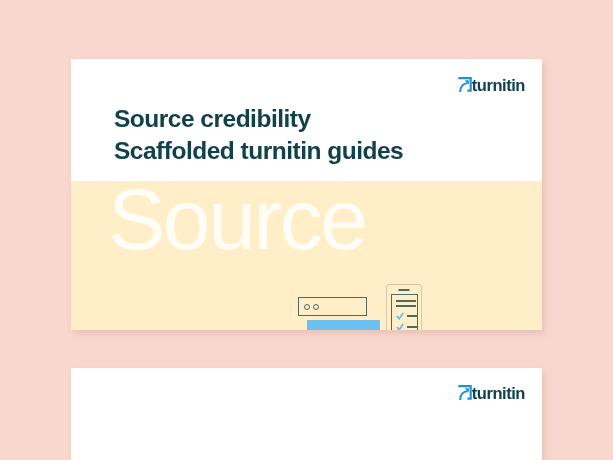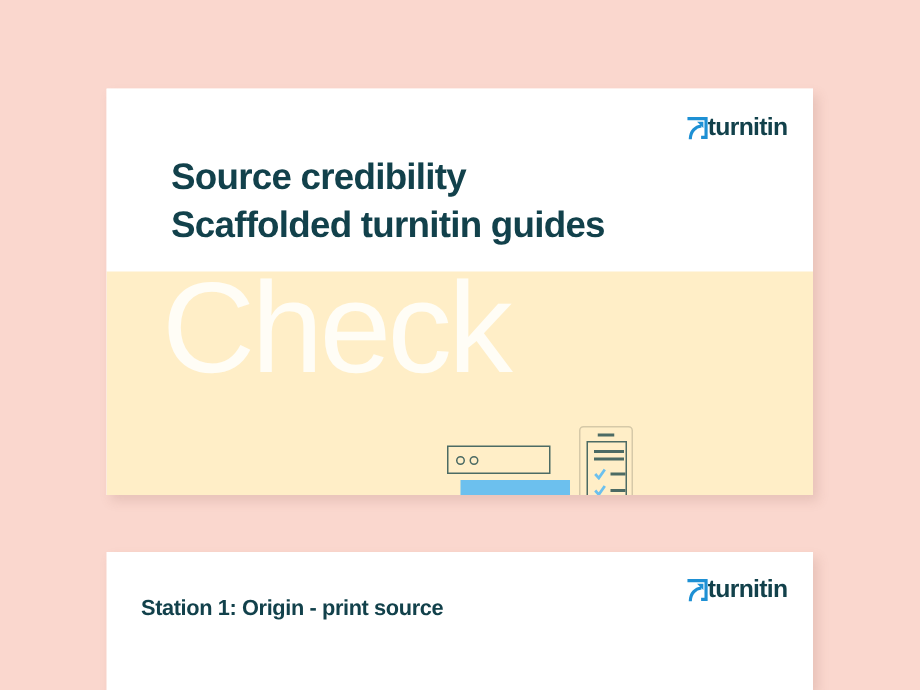--- a/index.html
+++ b/index.html
@@ -31,21 +31,21 @@
     position: absolute;
     left: 0; top: 0;
     width: 100%;
     height: 122px;
     background: #ffffff;
   }
 
   .brand-logo {
     position: absolute;
     display: flex;
-    align-items: flex-end;
+    align-items: flex-start;
     gap: 0;
   }
   #slide-one .brand-logo { right: 17px; top: 18px; }
   #slide-two .brand-logo { right: 17px; top: 17px; }
 
   .brand-mark {
     width: 15px;
     height: 16px;
     flex: 0 0 auto;
     display: block;
@@ -221,21 +221,21 @@
     <svg class="brand-mark" viewBox="0 0 15 16">
       <path d="M1.3 1.1 H13.7 V13.6 H10.4" fill="none" stroke="#1e90d4" stroke-width="2.1"></path>
       <path d="M3.2 14.9 C3.2 9.5 6.6 6.4 10.6 6.0" fill="none" stroke="#1e90d4" stroke-width="2.1"></path>
       <path d="M7.7 3.2 L11.9 3.2 L11.9 7.4 Z" fill="#1e90d4"></path>
     </svg>
     <span class="brand-word"><span>turnitin</span></span>
   </div>
 
   <div class="slide-band">
 
-    <h2 id="band-word">Check</h2>
+    <h2 id="band-word">Source</h2>
 
     <div class="book" id="book-top">
       <div class="book-dots">
         <span class="book-dot"></span>
         <span class="book-dot"></span>
       </div>
     </div>
 
     <div class="book" id="book-mid"></div>
 
@@ -261,21 +261,20 @@
 
       </div>
 
     </div>
 
   </div>
 </section>
 
 <section id="slide-two">
 
-  <h2 id="station-title">Station 1: Origin - print source</h2>
 
   <div class="brand-logo">
     <svg class="brand-mark" viewBox="0 0 15 16">
       <path d="M1.3 1.1 H13.7 V13.6 H10.4" fill="none" stroke="#1e90d4" stroke-width="2.1"></path>
       <path d="M3.2 14.9 C3.2 9.5 6.6 6.4 10.6 6.0" fill="none" stroke="#1e90d4" stroke-width="2.1"></path>
       <path d="M7.7 3.2 L11.9 3.2 L11.9 7.4 Z" fill="#1e90d4"></path>
     </svg>
     <span class="brand-word"><span>turnitin</span></span>
   </div>
 

